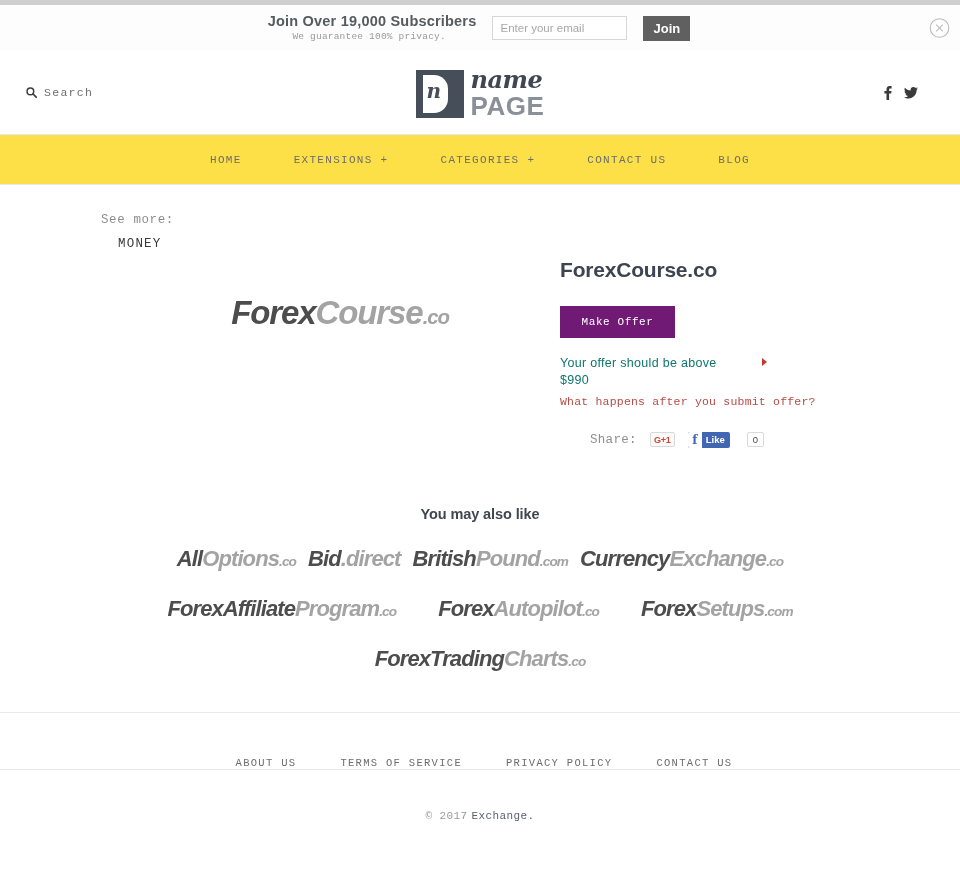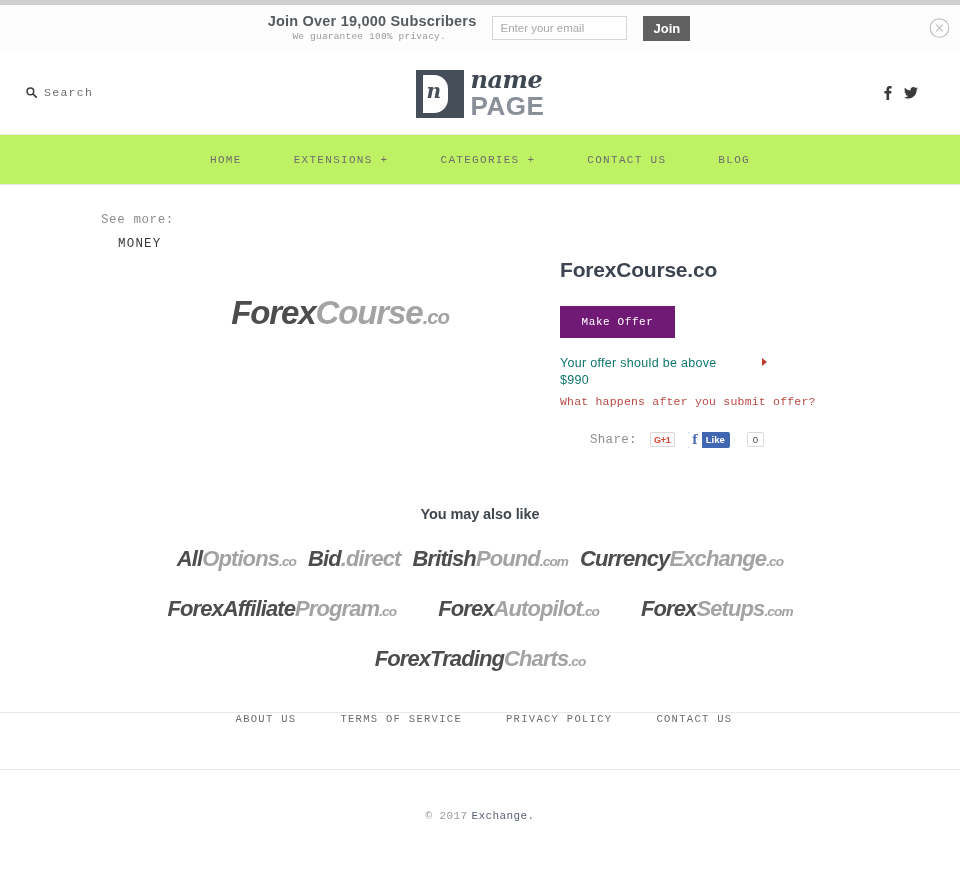--- a/index.html
+++ b/index.html
@@ -168,21 +168,21 @@
   .social span { cursor: pointer; display: inline-flex; }
 
   
   .nav {
     height: 50px;
     border-bottom: 1px solid #e8e8e8;
     display: flex;
     align-items: center;
     justify-content: center;
     gap: 0;
-    background: #bef264;
+    background: #fde047;
   }
   .nav a {
     font-size: 11px;
     color: #6d6d6d;
     text-decoration: none;
     font-family: "Liberation Mono", monospace;
     letter-spacing: 1.3px;
     padding: 0 26px;
     cursor: pointer;
     white-space: nowrap;
@@ -382,21 +382,21 @@
   .row3 .also-item { margin: 0; }
 
   
   .footer-sep {
     margin-top: 40px;
     border-top: 1px solid #e8e8e8;
   }
   .footer-nav {
     height: 56px;
     display: flex;
-    align-items: flex-start;
+    align-items: flex-end;
     justify-content: center;
     padding-left: 8px;
   }
   .footer-nav a {
     font-size: 10.5px;
     color: #6d6d6d;
     text-decoration: none;
     font-family: "Liberation Mono", monospace;
     letter-spacing: 1.3px;
     padding: 0 22px;

